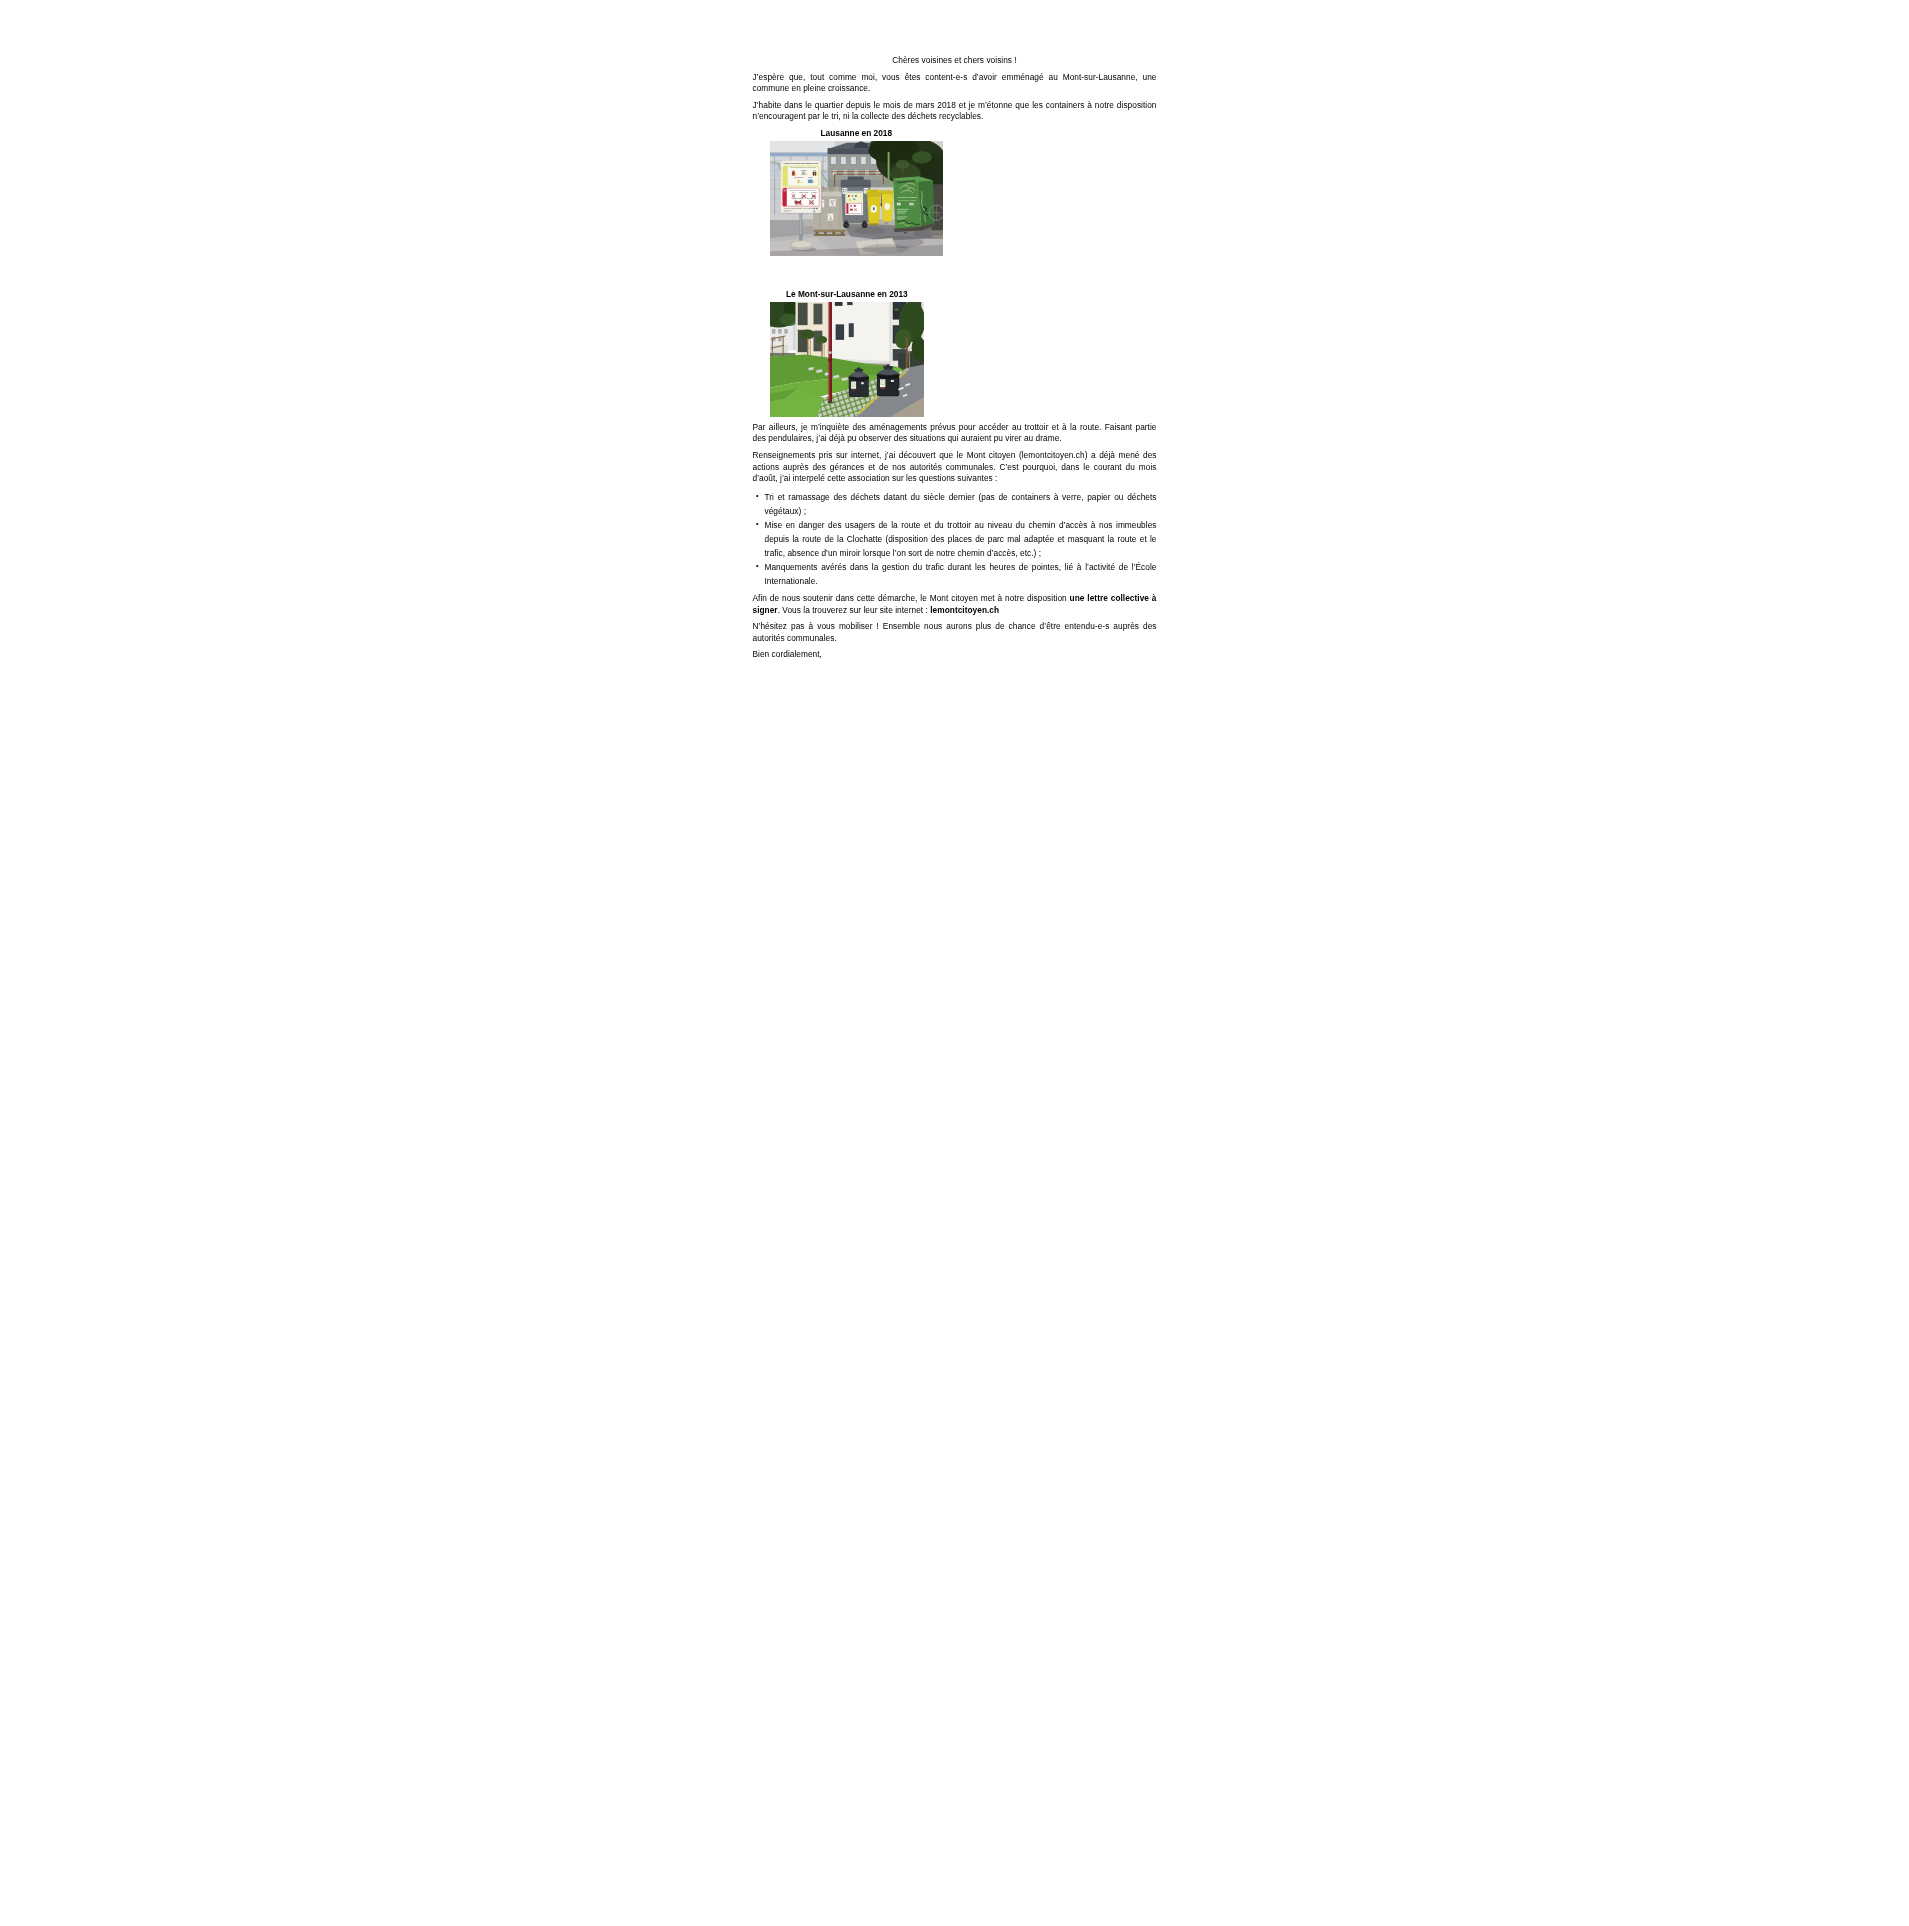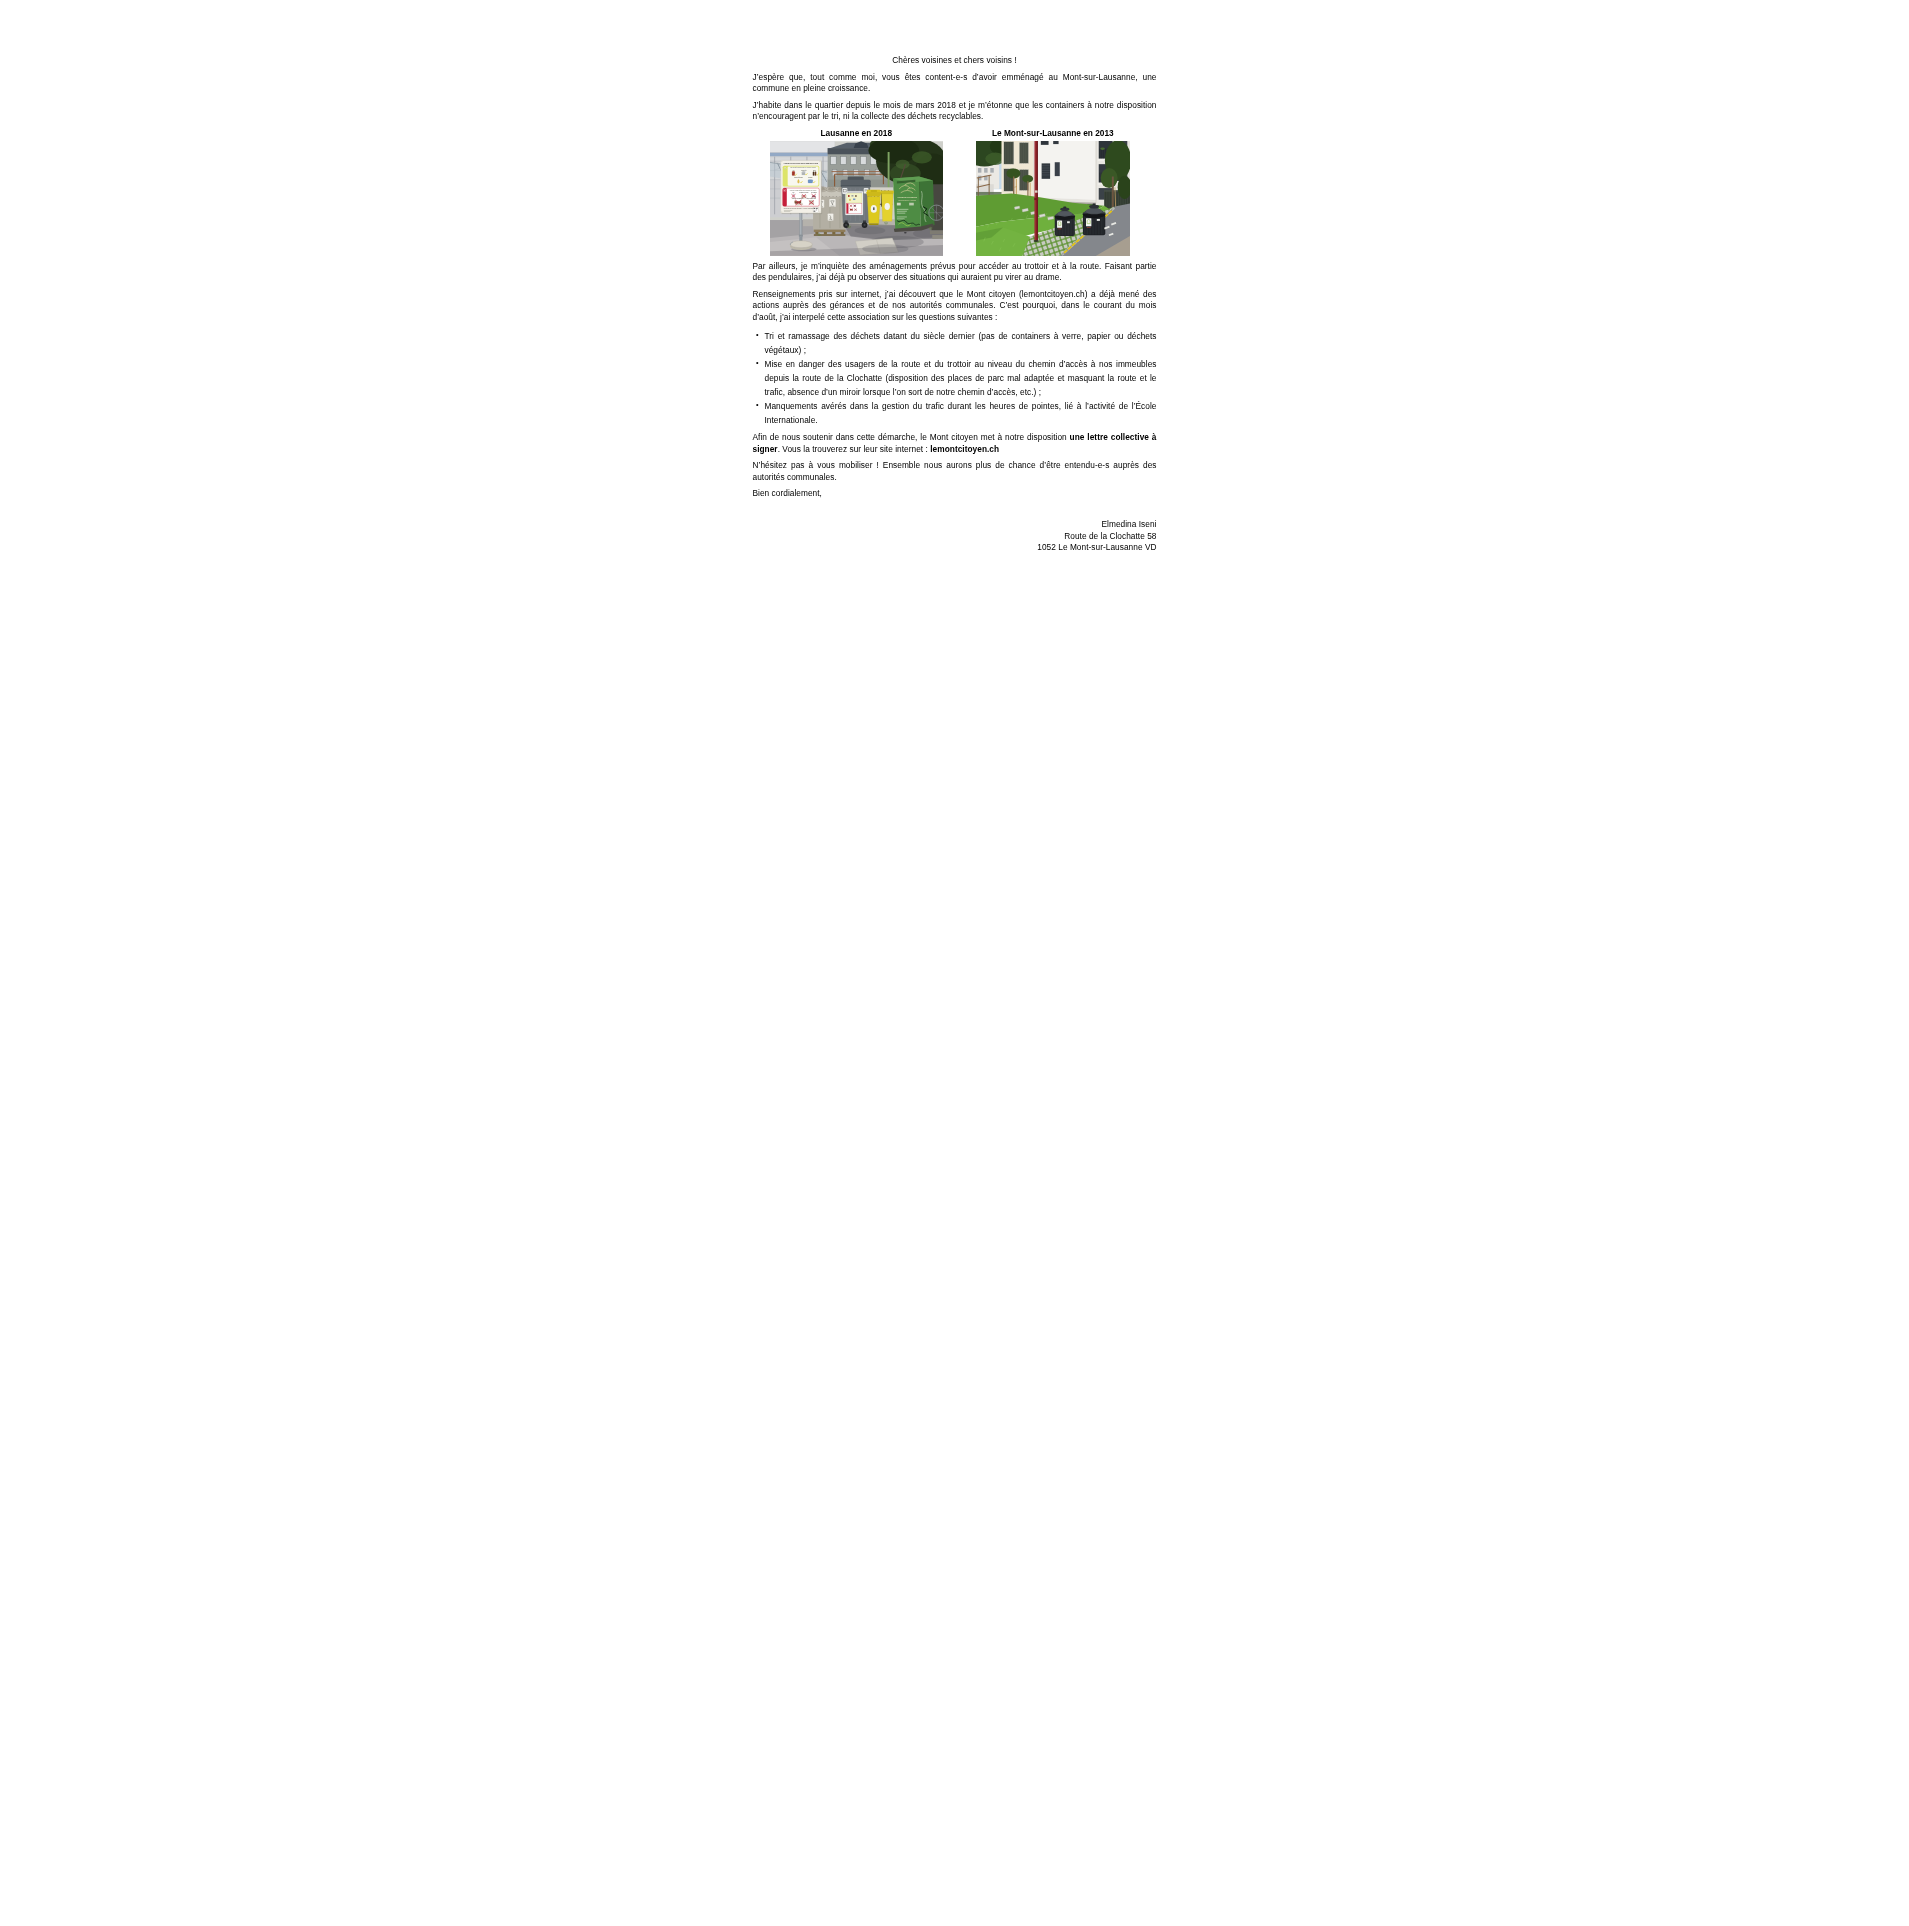--- a/index.html
+++ b/index.html
@@ -24,20 +24,21 @@
     line-height:11.6px;
     text-align:justify;
     letter-spacing:0.04px;
   }
   .greeting{text-align:center;}
   .figures{
     display:flex;
     align-items:flex-start;
     margin:0 0 4.6px 17.3px;
     gap:33px;
+    flex-direction:column;
   }
   figure{margin:0;display:flex;flex-direction:column;}
   figcaption{
     font-size:8.3px;
     font-weight:bold;
     text-align:center;
     line-height:10.4px;
     margin-bottom:2.7px;
   }
   .photo{display:block;line-height:0;}

